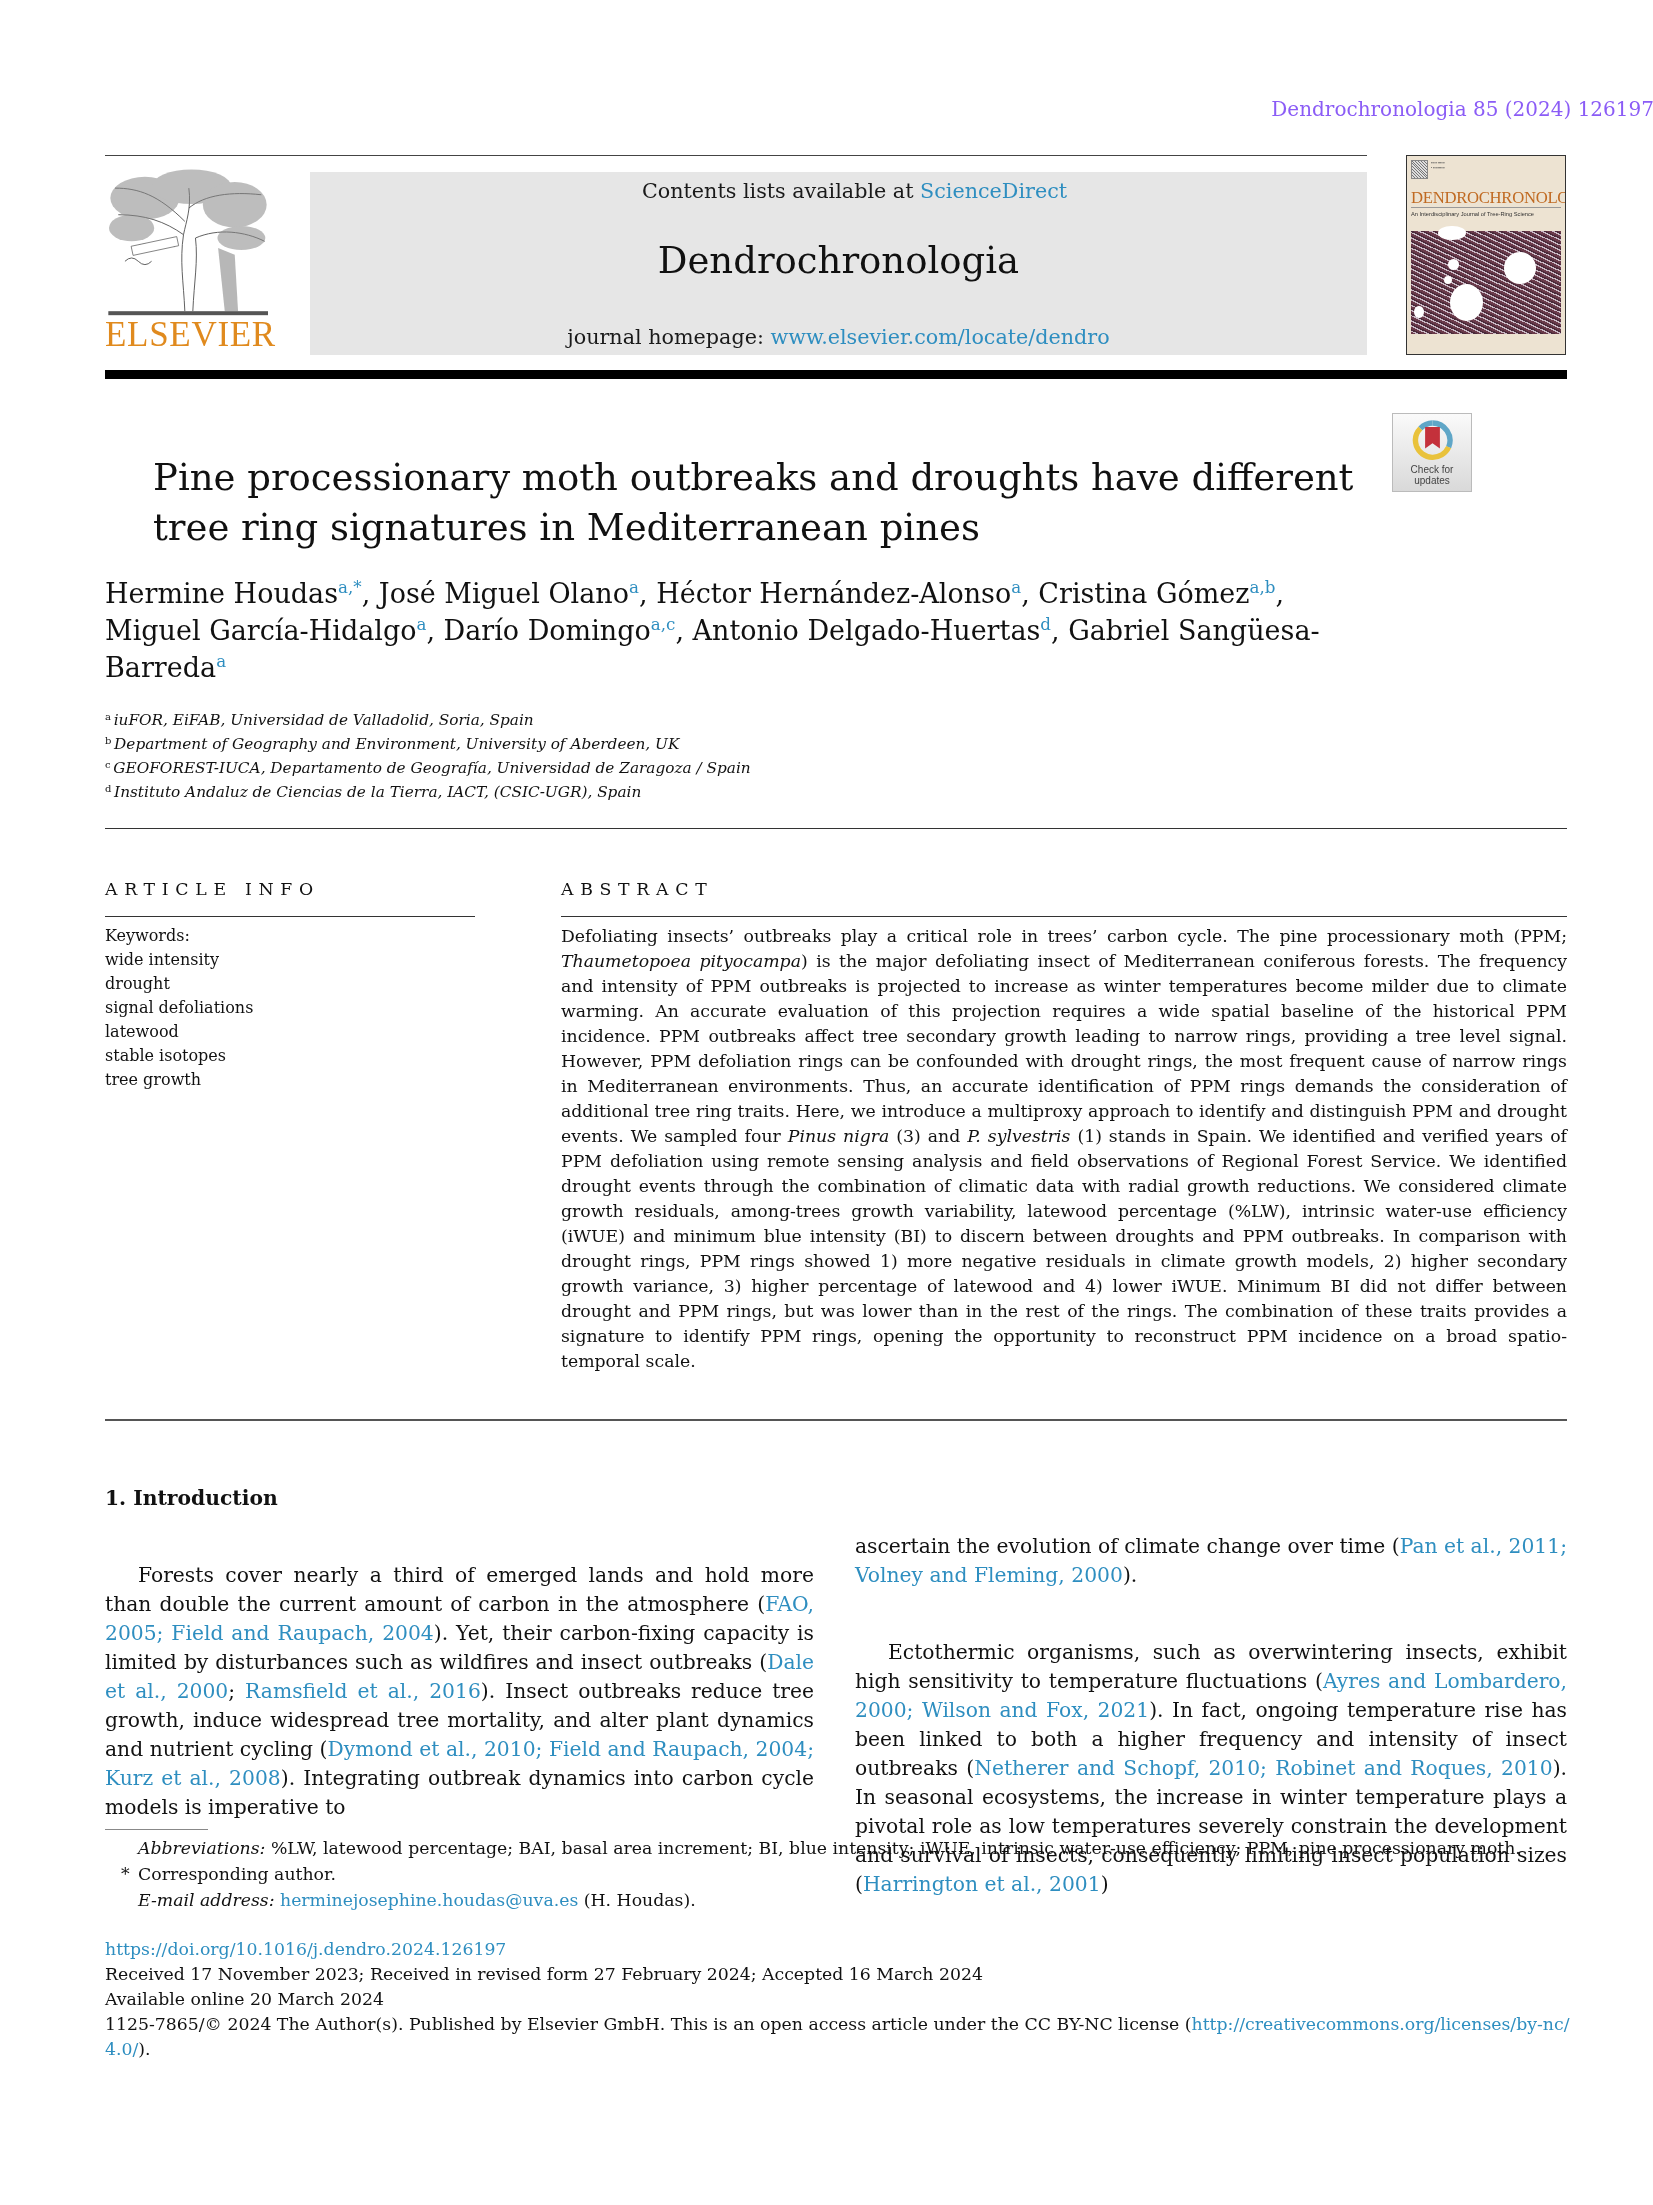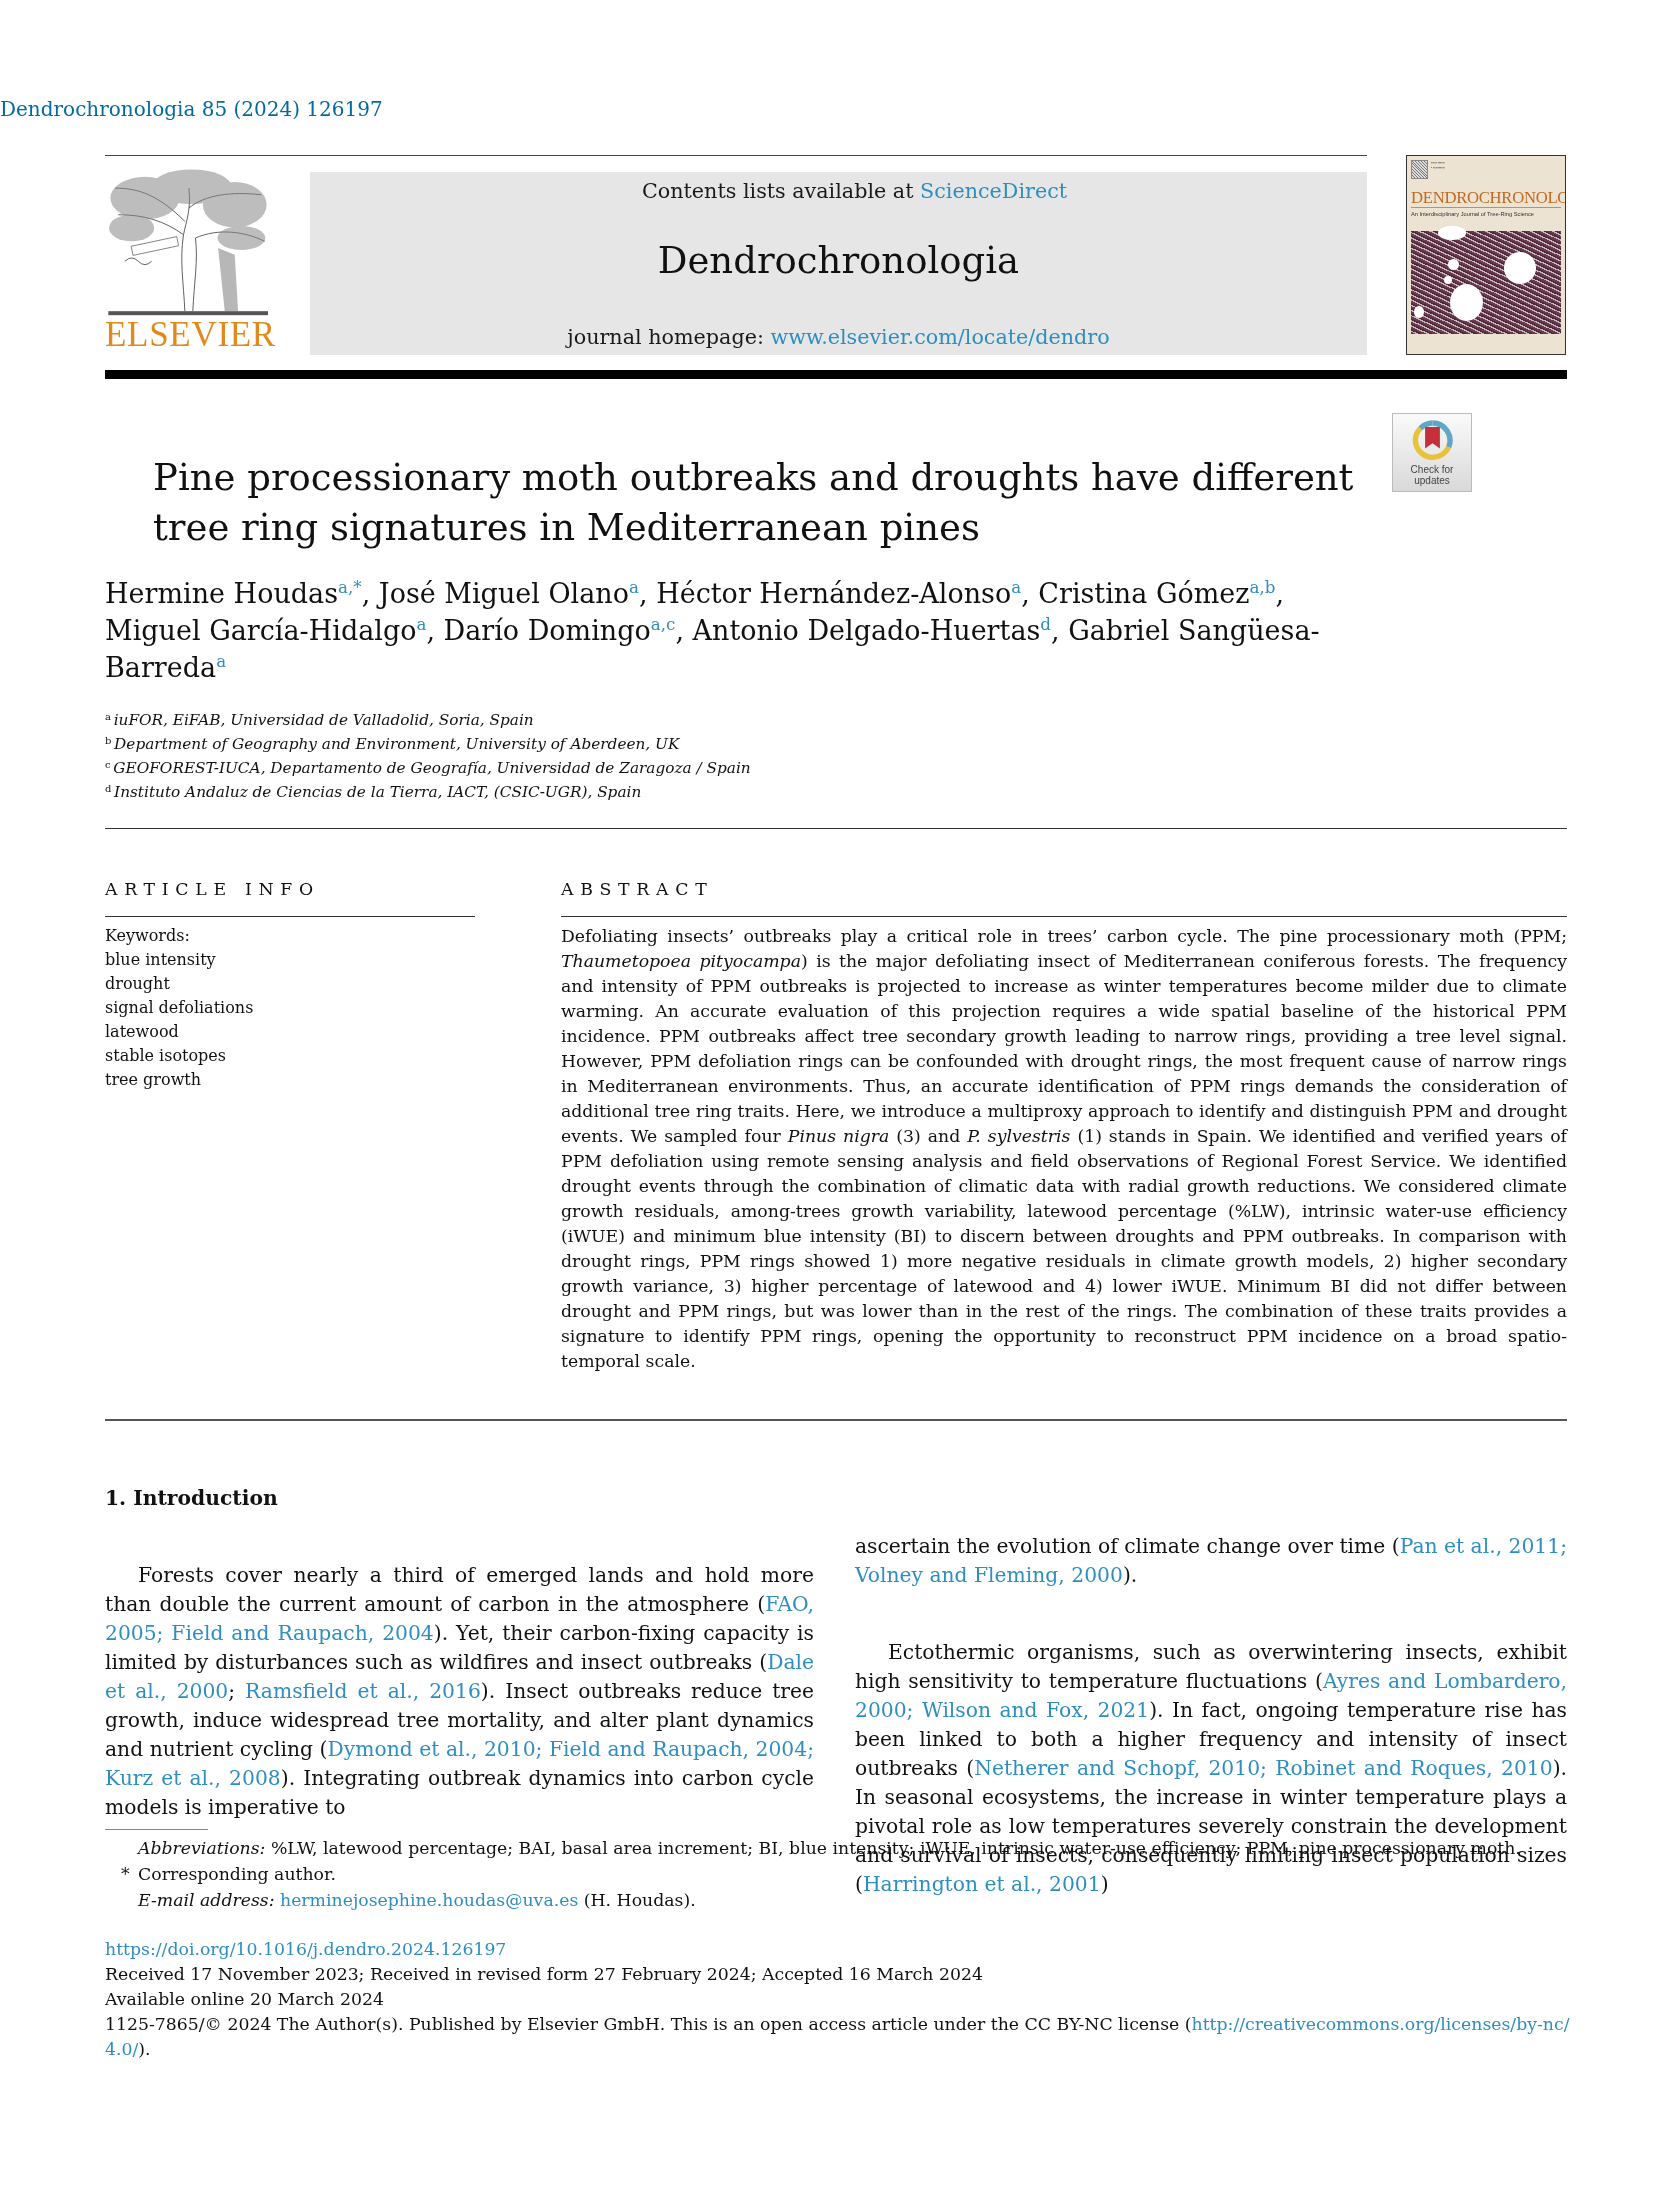--- a/index.html
+++ b/index.html
@@ -2,21 +2,21 @@
 <html style="font-size:10.7px"><head>
 <meta charset="utf-8">
 <style>
   * { box-sizing: border-box; margin: 0; padding: 0; }
   html, body { width: 1654px; height: 2205px; background: #ffffff; }
   body { position: relative; font-family: "DejaVu Serif", "Liberation Serif", serif; color: #1a1a1a; overflow: hidden; }
   a, .link { color: #2e8ec0; text-decoration: none; }
   .abs { position: absolute; }
 
   
-  .top-cite { left: 0; width: 1654px; top: 97px; text-align: left; font-size: 20px; color: #0369a1; }
+  .top-cite { left: 0; width: 1654px; top: 97px; text-align: right; font-size: 20px; color: #8b5cf6; }
 
   .rule-thin { left: 105px; width: 1262px; top: 155px; height: 1.3px; background: #444; }
 
   
   .elsevier-logo { left: 105px; top: 168px; width: 165px; height: 187px; text-decoration: underline; }
   .elsevier-word { position: absolute; left: 0; bottom: 0; width: 100%; text-align: center; font-family: "Liberation Serif", serif; font-size: 35px; color: #e08a1e; letter-spacing: 0.7px; }
   .masthead { left: 310px; top: 172px; width: 1057px; height: 183px; background: #e6e6e6; text-align: center; }
   .masthead .contents { position: absolute; top: 0; left: 16px; width: 100%; top: 0; font-size: 20.7px; padding-top: 7px; }
   .masthead .journal { position: absolute; left: 0; width: 100%; top: 67px; font-size: 37px; color: #111; }
   .masthead .homepage { position: absolute; left: 0; width: 100%; top: 153px; font-size: 20.7px; }
@@ -169,21 +169,21 @@
   <div><sup>c</sup><span>GEOFOREST-IUCA, Departamento de Geografía, Universidad de Zaragoza / Spain</span></div>
   <div><sup>d</sup><span>Instituto Andaluz de Ciencias de la Tierra, IACT, (CSIC-UGR), Spain</span></div>
 </div>
 
 <div class="abs rule-mid"></div>
 
 <div class="abs section-cap ai-head">ARTICLE INFO</div>
 <div class="abs ai-rule"></div>
 <div class="abs keywords">
   <div class="kw-label">Keywords:</div>
-  <div>blue intensity</div>
+  <div>wide intensity</div>
   <div>drought</div>
   <div>signal defoliations</div>
   <div>latewood</div>
   <div>stable isotopes</div>
   <div>tree growth</div>
 </div>
 
 <div class="abs section-cap ab-head">ABSTRACT</div>
 <div class="abs ab-rule"></div>
 <div class="abs abstract"><span>Defoliating insects’ outbreaks play a critical role in trees’ carbon cycle. The pine processionary moth (PPM; </span><em>Thaumetopoea pityocampa</em><span>) is the major defoliating insect of Mediterranean coniferous forests. The frequency and intensity of PPM outbreaks is projected to increase as winter temperatures become milder due to climate warming. An accurate evaluation of this projection requires a wide spatial baseline of the historical PPM incidence. PPM outbreaks affect tree secondary growth leading to narrow rings, providing a tree level signal. However, PPM defoliation rings can be confounded with drought rings, the most frequent cause of narrow rings in Mediterranean environments. Thus, an accurate identification of PPM rings demands the consideration of additional tree ring traits. Here, we introduce a multiproxy approach to identify and distinguish PPM and drought events. We sampled four </span><em>Pinus nigra</em><span> (3) and </span><em>P. sylvestris</em><span> (1) stands in Spain. We identified and verified years of PPM defoliation using remote sensing analysis and field observations of Regional Forest Service. We identified drought events through the combination of climatic data with radial growth reductions. We considered climate growth residuals, among-trees growth variability, latewood percentage (%LW), intrinsic water-use efficiency (iWUE) and minimum blue intensity (BI) to discern between droughts and PPM outbreaks. In comparison with drought rings, PPM rings showed 1) more negative residuals in climate growth models, 2) higher secondary growth variance, 3) higher percentage of latewood and 4) lower iWUE. Minimum BI did not differ between drought and PPM rings, but was lower than in the rest of the rings. The combination of these traits provides a signature to identify PPM rings, opening the opportunity to reconstruct PPM incidence on a broad spatio-temporal scale.</span></div>

